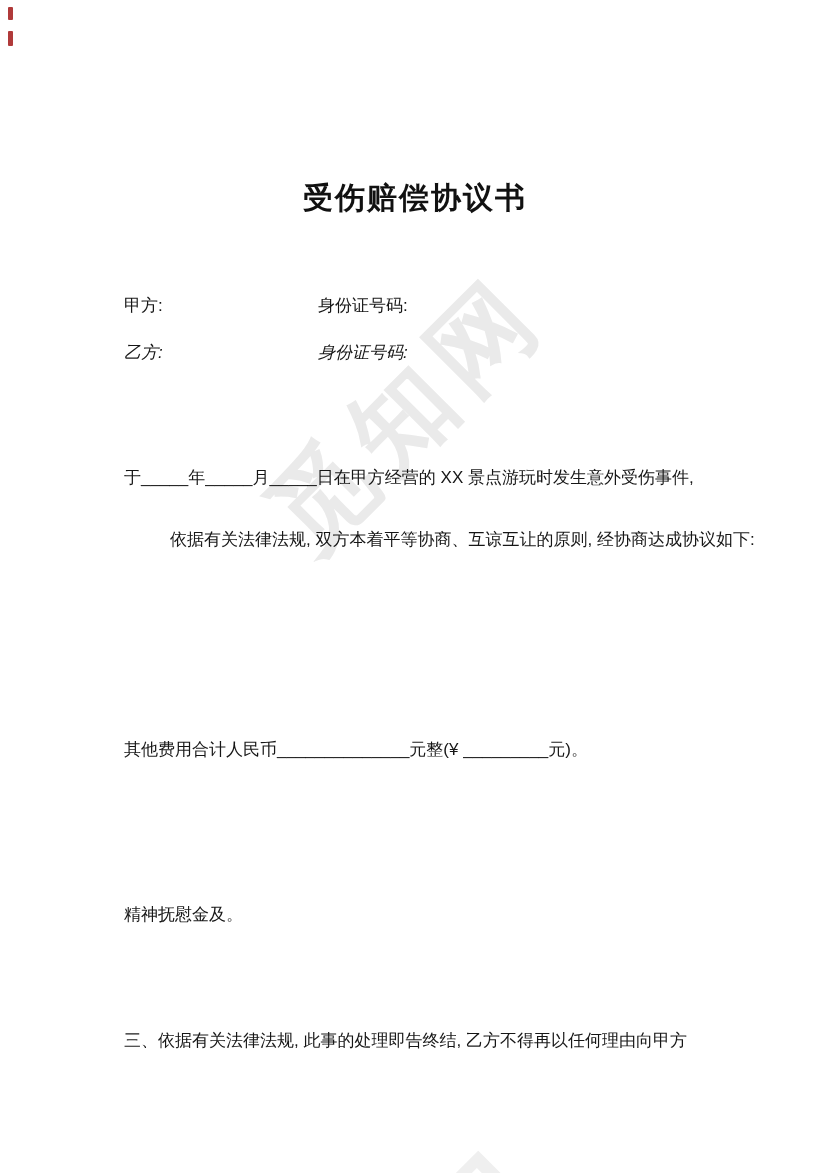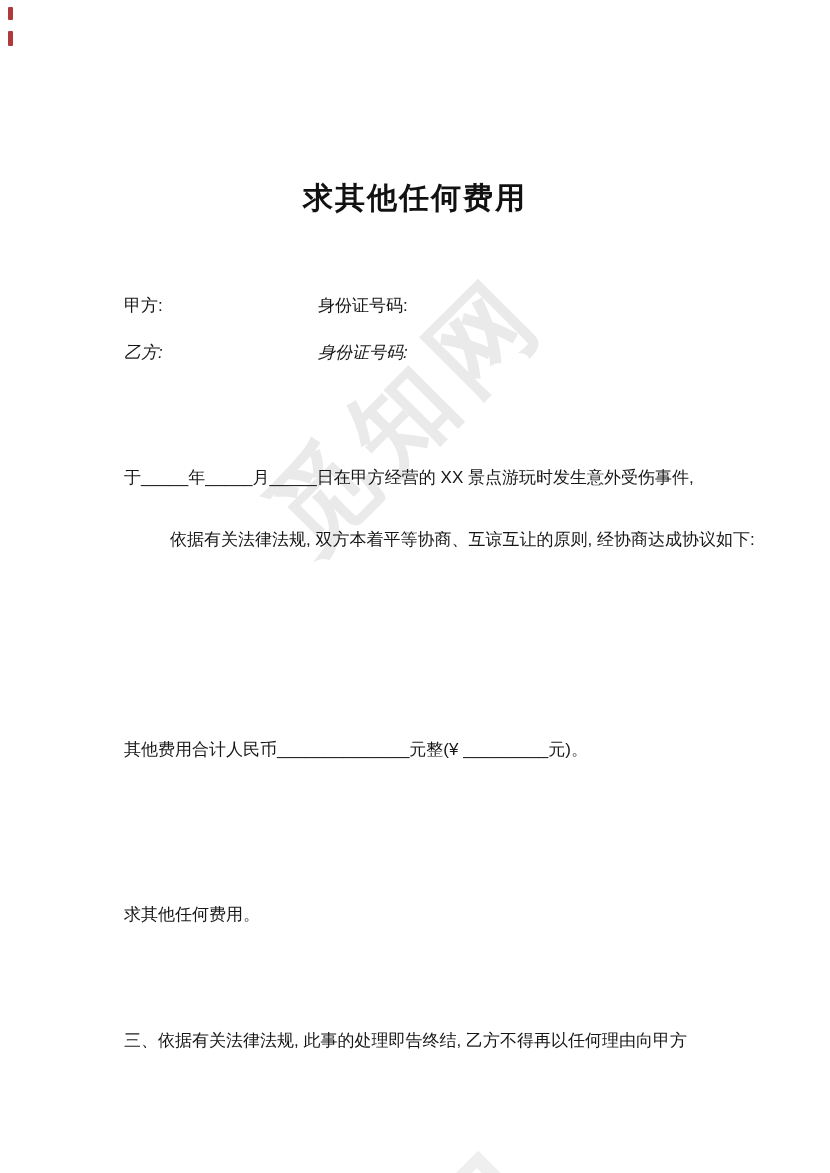--- a/index.html
+++ b/index.html
@@ -78,29 +78,29 @@
 <body>
 
 <div class="page">
 
   <div class="red-mark red-mark-1"></div>
   <div class="red-mark red-mark-2"></div>
 
   <div class="watermark wm-main">觅知网</div>
   <div class="watermark wm-bottom">觅知网</div>
 
-  <h1 class="doc-title">求其他任何费用</h1>
+  <h1 class="doc-title">受伤赔偿协议书</h1>
 
   <div class="line t-party-a">
     <span class="plabel">甲方:</span><span>身份证号码:</span>
   </div>
 
   <div class="line t-party-b">
     <span class="plabel">乙方:</span><span>身份证号码:</span>
   </div>
 
   <div class="line t-l0">于_____年_____月_____日在甲方经营的 XX 景点游玩时发生意外受伤事件,</div>
   <div class="line t-l1">依据有关法律法规, 双方本着平等协商、互谅互让的原则, 经协商达成协议如下:</div>
   <div class="line t-l3">其他费用合计人民币______________元整(¥ _________元)。</div>
-  <div class="line t-l5">求其他任何费用。</div>
+  <div class="line t-l5">精神抚慰金及。</div>
   <div class="line t-l6">三、依据有关法律法规, 此事的处理即告终结, 乙方不得再以任何理由向甲方</div>
 
 </div>
 
 </body></html>

